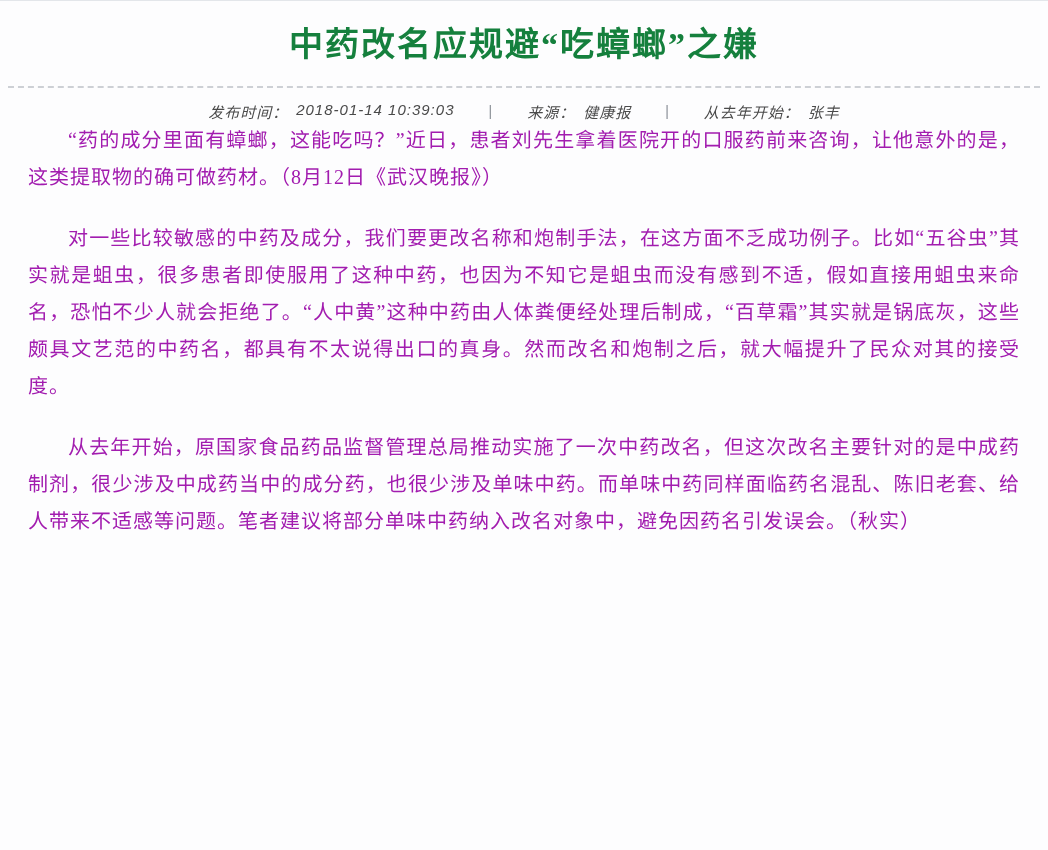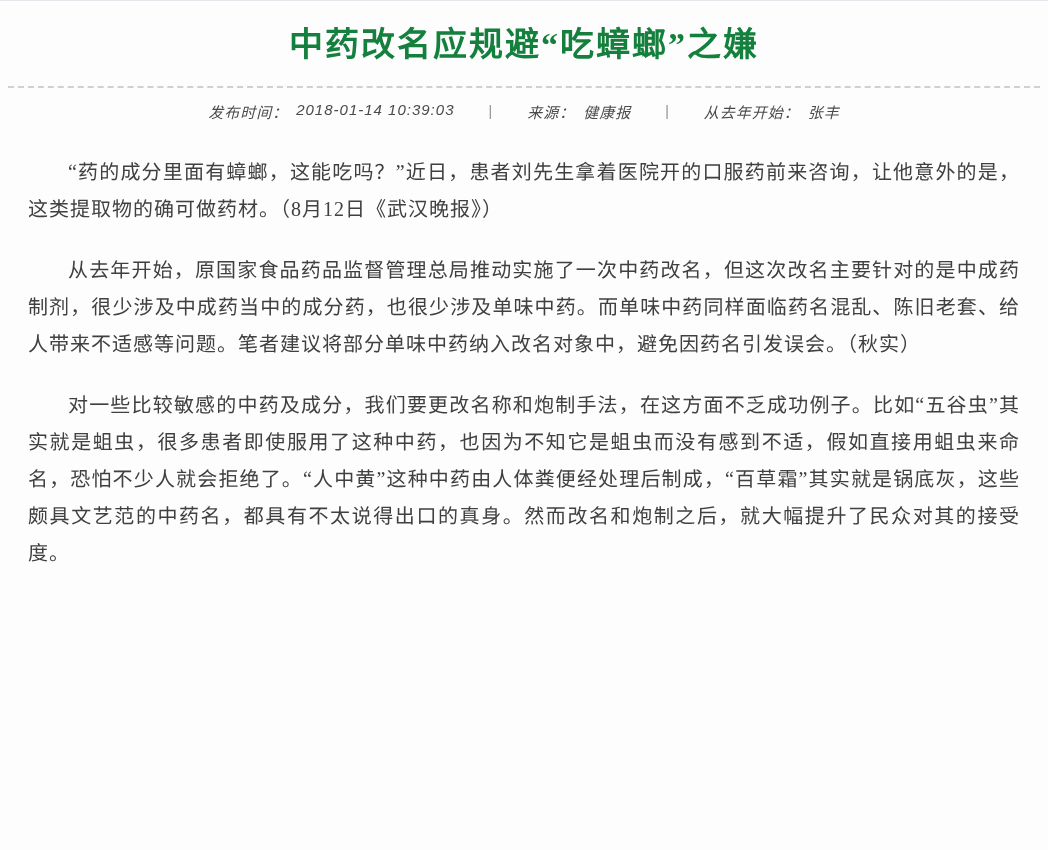--- a/index.html
+++ b/index.html
@@ -48,26 +48,25 @@
     display: inline-flex;
     gap: 8px;
     white-space: nowrap;
     font-style: italic;
   }
   .meta-sep {
     color: #8a8f96;
     font-size: 14px;
   }
   .article-body {
-    margin-top: 32px;
     padding: 0 28px;
     font-family: "Liberation Serif", serif;
     font-size: 20px;
     line-height: 37px;
-    color: #404040;
+    color: #a21caf;
     letter-spacing: 1px;
     text-align: justify;
   }
   .article-body p {
     margin: 0 0 24px 0;
     text-indent: 2em;
   }
 </style>
 </head>
 <body>
@@ -90,17 +89,17 @@
     </span>
     <span class="meta-sep">|</span>
     <span class="meta-group">
       <span>从去年开始：</span>
       <span>张丰</span>
     </span>
   </div>
 
   <div class="article-body">
     <p>“药的成分里面有蟑螂，这能吃吗？”近日，患者刘先生拿着医院开的口服药前来咨询，让他意外的是，这类提取物的确可做药材。（8月12日《武汉晚报》）</p>
+    <p>对一些比较敏感的中药及成分，我们要更改名称和炮制手法，在这方面不乏成功例子。比如“五谷虫”其实就是蛆虫，很多患者即使服用了这种中药，也因为不知它是蛆虫而没有感到不适，假如直接用蛆虫来命名，恐怕不少人就会拒绝了。“人中黄”这种中药由人体粪便经处理后制成，“百草霜”其实就是锅底灰，这些颇具文艺范的中药名，都具有不太说得出口的真身。然而改名和炮制之后，就大幅提升了民众对其的接受度。</p>
     <p>从去年开始，原国家食品药品监督管理总局推动实施了一次中药改名，但这次改名主要针对的是中成药制剂，很少涉及中成药当中的成分药，也很少涉及单味中药。而单味中药同样面临药名混乱、陈旧老套、给人带来不适感等问题。笔者建议将部分单味中药纳入改名对象中，避免因药名引发误会。（秋实）</p>
-    <p>对一些比较敏感的中药及成分，我们要更改名称和炮制手法，在这方面不乏成功例子。比如“五谷虫”其实就是蛆虫，很多患者即使服用了这种中药，也因为不知它是蛆虫而没有感到不适，假如直接用蛆虫来命名，恐怕不少人就会拒绝了。“人中黄”这种中药由人体粪便经处理后制成，“百草霜”其实就是锅底灰，这些颇具文艺范的中药名，都具有不太说得出口的真身。然而改名和炮制之后，就大幅提升了民众对其的接受度。</p>
   </div>
 
 </div>
 
 </body></html>

